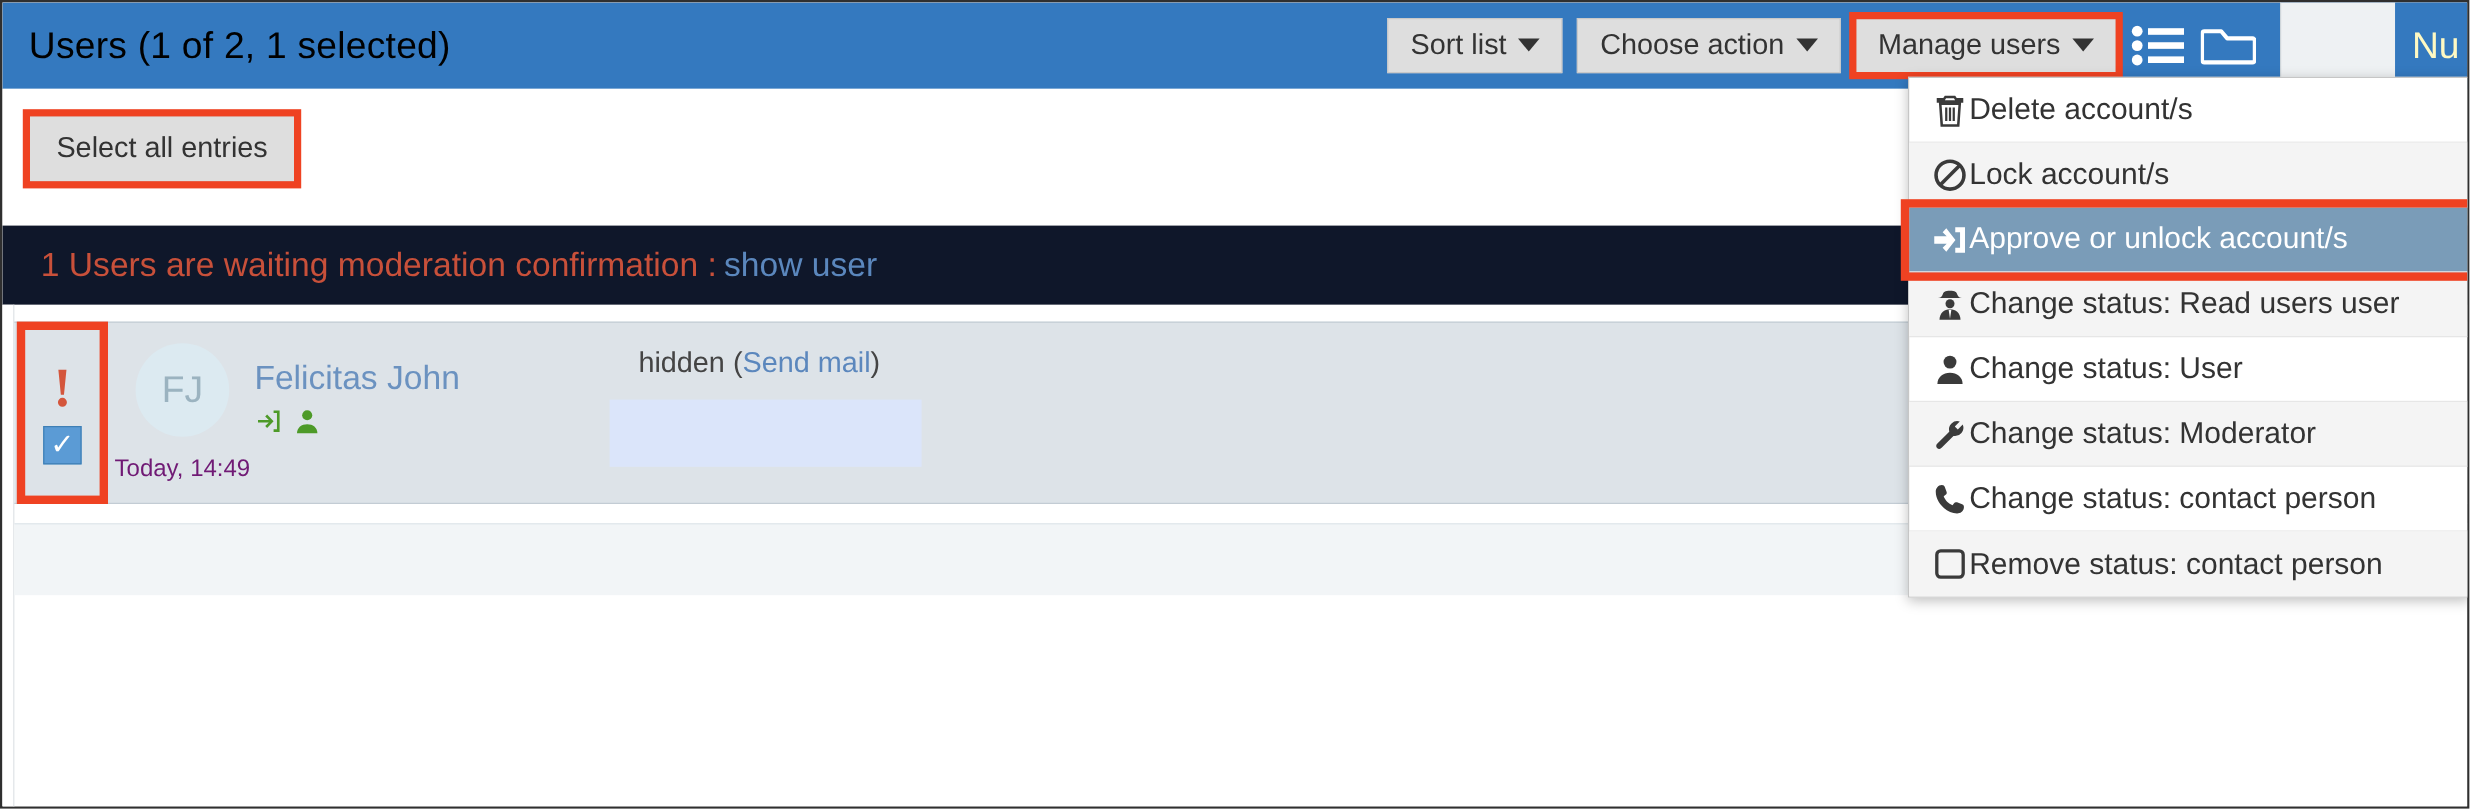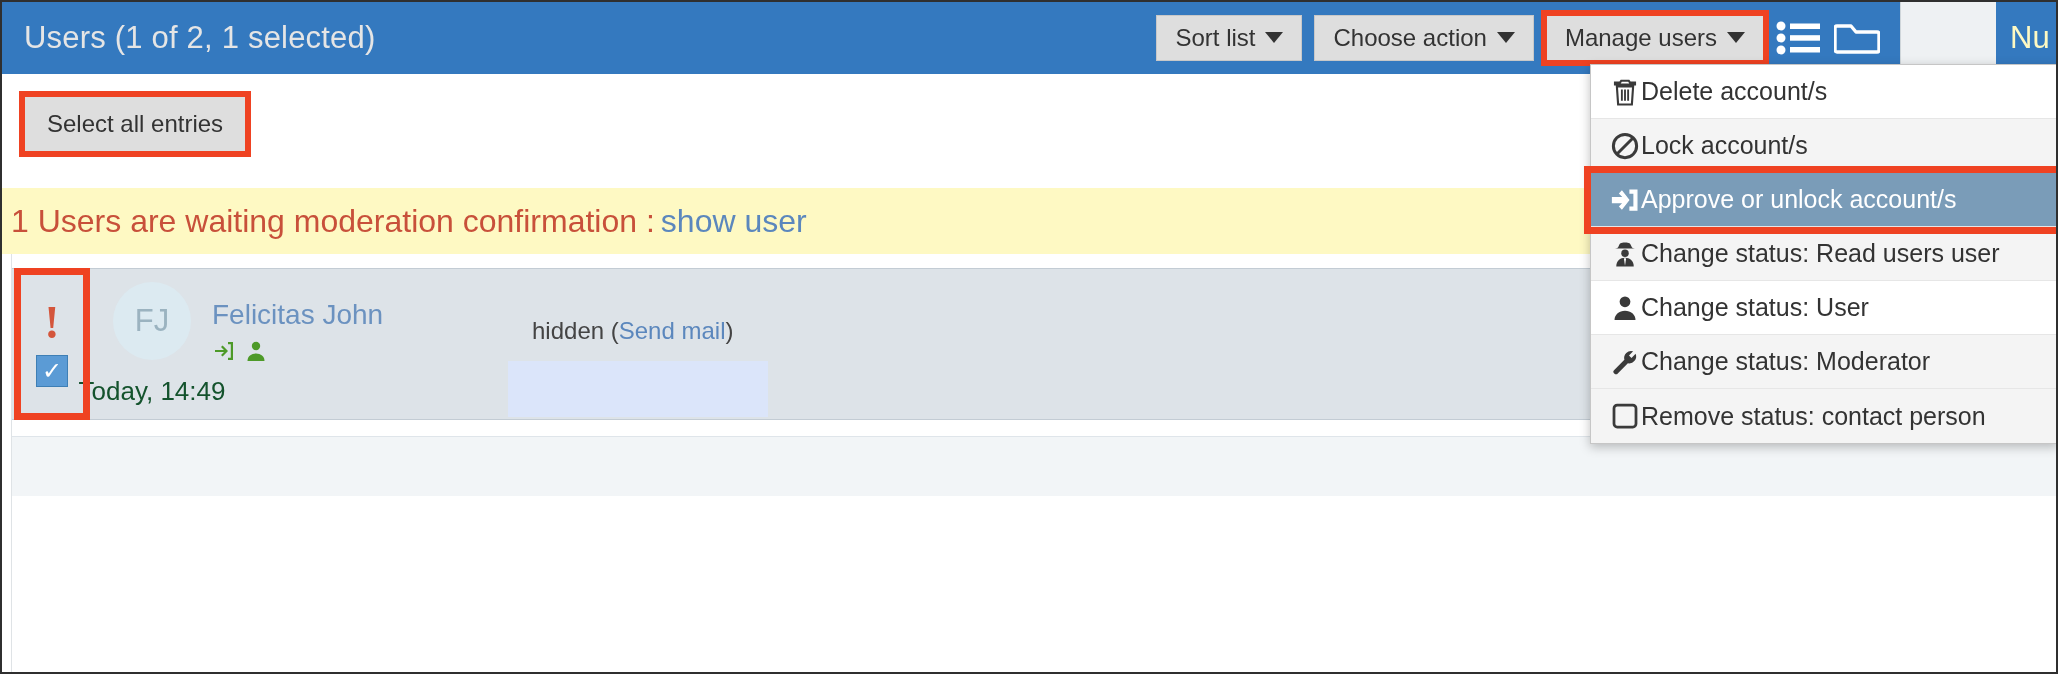--- a/index.html
+++ b/index.html
@@ -18,21 +18,21 @@
     overflow:hidden;
   }
 
   
   .header {
     position:absolute; left:0; top:0; right:0; height:72px;
     background:#3479bf;
     display:flex; align-items:center;
   }
   .header-title {
-    color:#e5e5e5; font-size:31px; padding-left:22px;
+    color:#000000; font-size:31px; padding-left:22px;
     white-space:nowrap; letter-spacing:0.2px;
   }
   .header-right {
     margin-left:auto; display:flex; align-items:center; height:100%;
   }
   .tb-btn {
     background:#dedede; color:#333;
     border:1px solid #c8c8c8;
     font-size:24px;
     padding:9px 18px;
@@ -76,24 +76,24 @@
     padding:13px 22px;
     white-space:nowrap;
   }
   #btn-select-all { left:22px; top:22px; }
   #btn-unselect   { left:232px; top:22px; }
   #btn-export     { right:336px; top:22px; }
 
   
   .banner {
     position:absolute; left:0; top:186px; right:0; height:66px;
-    background:#fef9c3;
+    background:#0f172a;
     display:flex; align-items:center;
-    padding-left:9px;
-    font-size:32px; color:#c8503a;
+    padding-left:32px;
+    font-size:28px; color:#c8503a;
   }
   .banner a { color:#5b87bd; text-decoration:none; margin-left:6px;}
 
   
   .rows { position:absolute; left:0; top:252px; right:0; bottom:0; background:#fff; }
   .user-row {
     position:absolute; left:10px; top:14px; right:0; height:152px;
     background:#dde3e8;
     border-top:1px solid #c3ccd4;
     border-bottom:1px solid #c3ccd4;
@@ -117,26 +117,26 @@
     position:absolute; left:12px; top:14px; width:76px; height:152px;
     border:7px solid #ef4222; z-index:5; pointer-events:none;
   }
   .avatar-cell { width:120px; display:flex; flex-direction:column; align-items:center; justify-content:center;}
   .avatar {
     width:78px;height:78px;border-radius:50%;
     background:#dceaf1; color:#9bb3c0;
     display:flex;align-items:center;justify-content:center;
     font-size:31px;
   }
-  .ts { font-size:26px; color:#14532d; margin-top:16px; white-space:nowrap;}
+  .ts { font-size:20px; color:#701a75; margin-top:16px; white-space:nowrap;}
   .name-cell { width:320px; padding-top:30px; }
   .uname { color:#6b92c0; font-size:28px; }
   .badges { margin-top:8px; display:flex; gap:8px; align-items:center;}
   .badge-svg { width:24px;height:24px; display:block;}
-  .mail-cell { flex:1; padding-top:48px; }
+  .mail-cell { flex:1; padding-top:20px; }
   .mail-line { font-size:24px; color:#444; }
   .mail-line a { color:#5b87bd; text-decoration:none;}
   .mail-box {
     margin-top:16px; margin-left:-24px;
     width:260px; height:56px; background:#dbe5fa;
   }
   .info-cell { width:170px; padding-top:30px; }
   .info-btn {
     width:56px;height:56px;background:#3479bf;color:#fff;
     display:flex;align-items:center;justify-content:center;
@@ -333,20 +333,28 @@
 
     <div class="menu-item alt">
       <span class="mi-icon">
         <svg viewBox="0 0 24 24">
             <path d="M20.5 5.4l-3.3 3.3-2-2 3.3-3.3a5.6 5.6 0 0 0-7 6.8L3.6 18.1a2 2 0 1 0 2.8 2.8l7.9-7.9a5.6 5.6 0 0 0 6.2-7.6z" fill="#3a3a3a"></path>
           </svg>
       </span>
       <span>Change status: Moderator</span>
     </div>
 
+    <div class="menu-item">
+      <span class="mi-icon">
+        <svg viewBox="0 0 24 24">
+            <path d="M6.6 2.5c1.1 0 1.6.5 2 1.6l1.1 3c.3.9.1 1.5-.6 2l-1.3 1c.9 2.6 3.3 5 5.9 5.9l1-1.3c.5-.7 1.1-.9 2-.6l3 1.1c1.1.4 1.6.9 1.6 2 0 2.8-2.3 4.3-4.6 4.3C9.7 21.5 2.5 14.3 2.5 7.1c0-2.3 1.5-4.6 4.1-4.6z" fill="#3a3a3a"></path>
+          </svg>
+      </span>
+      <span>Change status: contact person</span>
+    </div>
 
     <div class="menu-item alt" style="border-bottom:none">
       <span class="mi-icon">
         <svg viewBox="0 0 24 24">
             <rect x="3.2" y="3.2" width="17.6" height="17.6" rx="2.6" fill="none" stroke="#3a3a3a" stroke-width="2.2"></rect>
           </svg>
       </span>
       <span>Remove status: contact person</span>
     </div>
 

